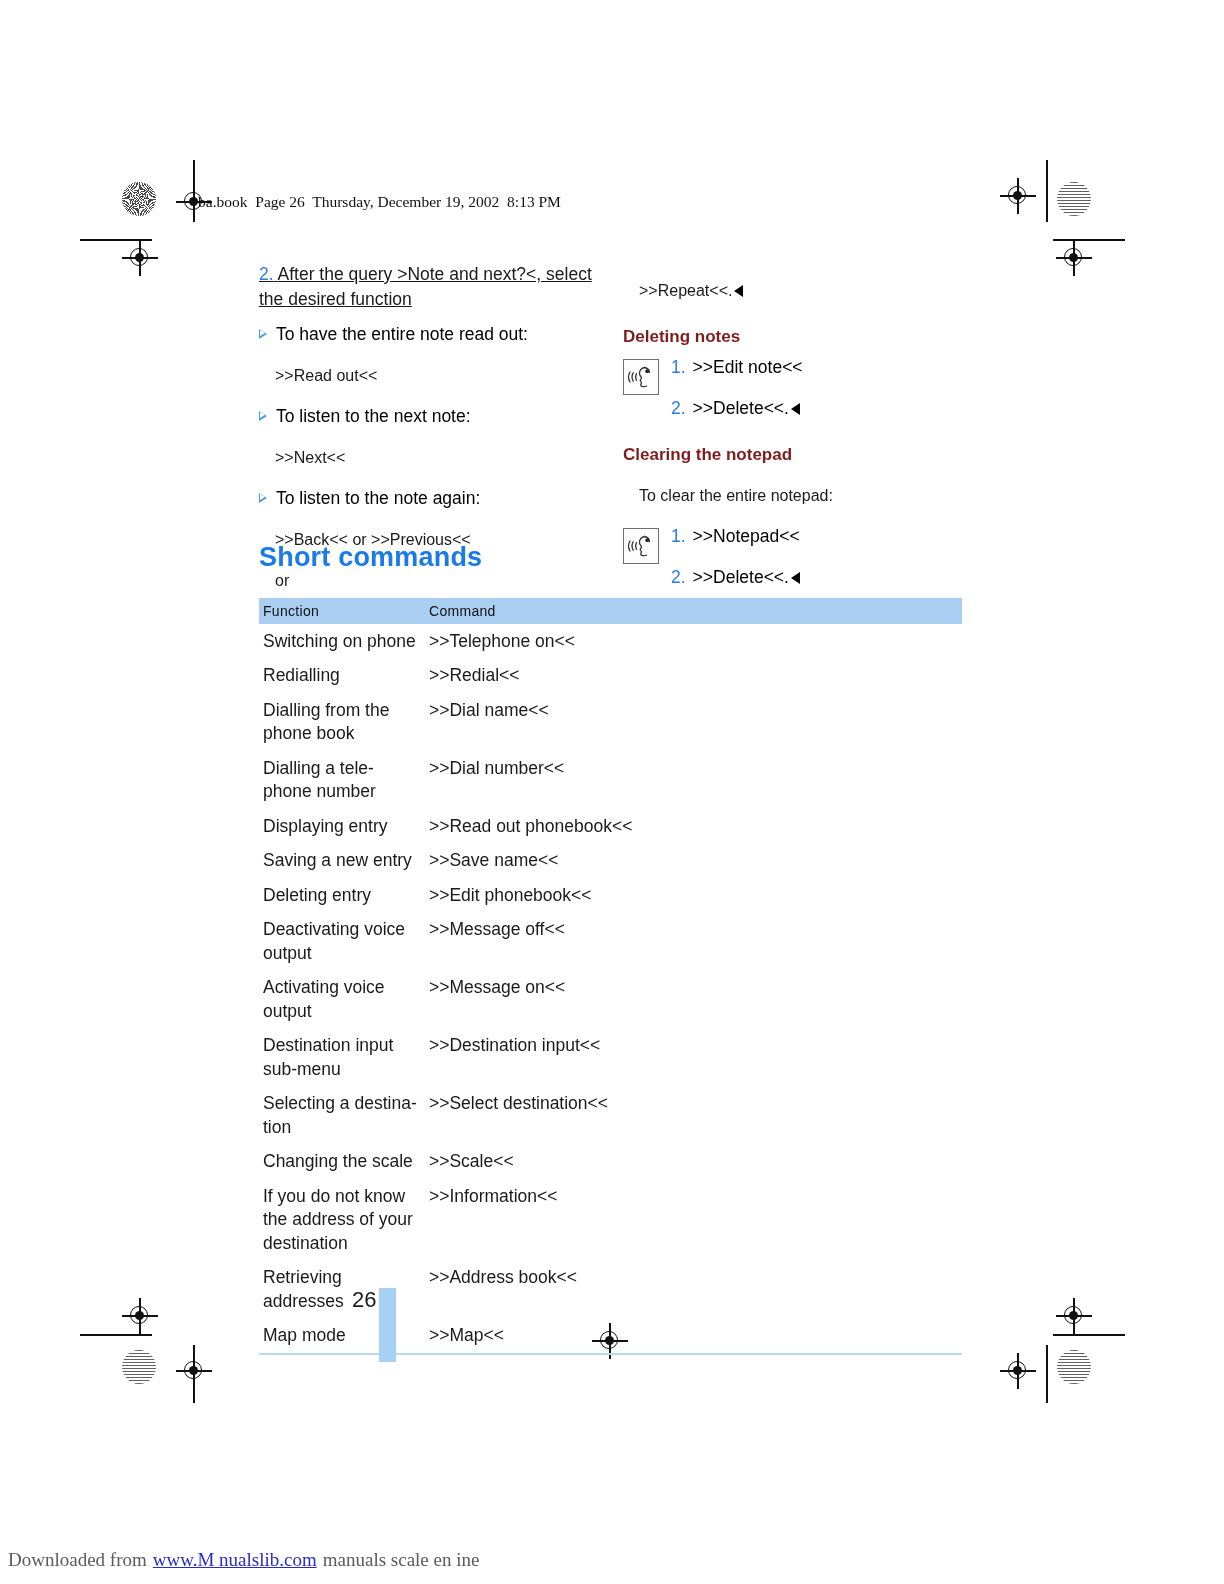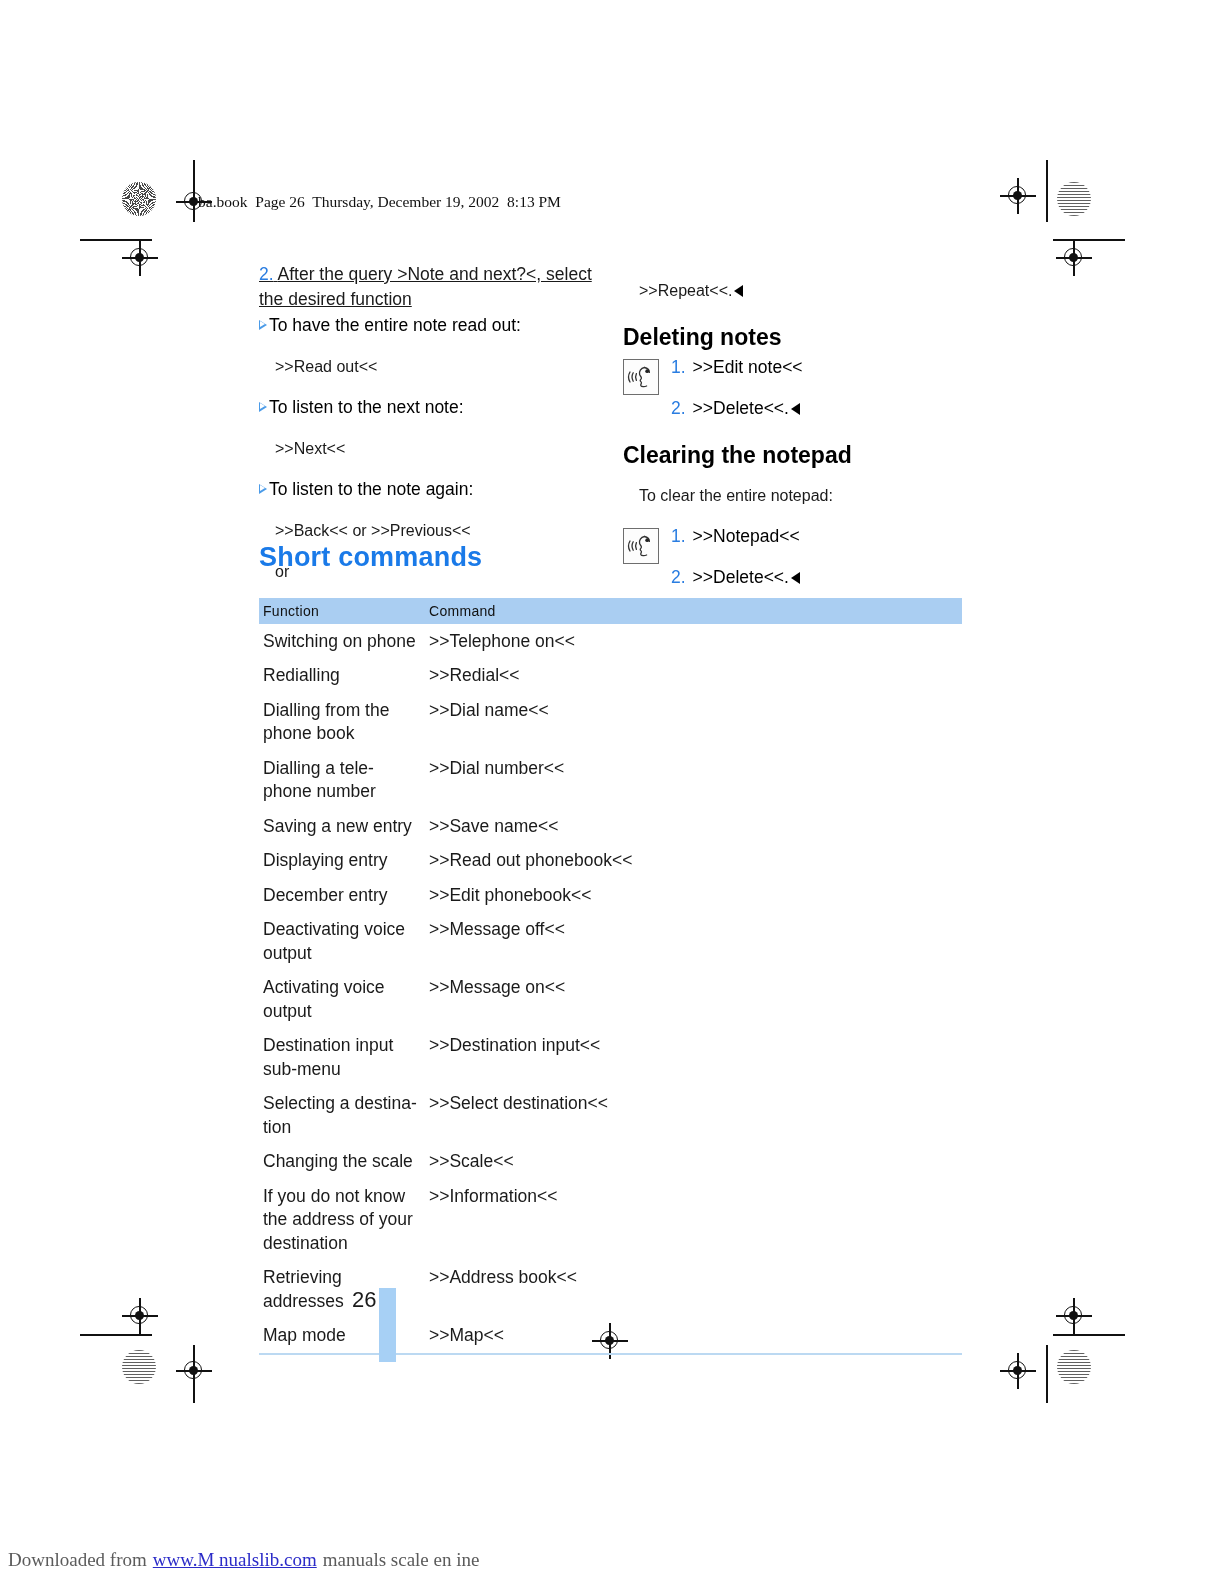--- a/index.html
+++ b/index.html
@@ -94,24 +94,24 @@
   }
   .step-line {
     font-size: 16px;
     line-height: 25px;
     margin: 16px;
     color: #1a1a1a;
   }
   .bullet-row {
     display: flex;
     align-items: flex-start;
-    gap: 2px;
+    gap: 9px;
     font-size: 17.5px;
     line-height: 25px;
-    margin-top: 1px;
+    margin-top: 10px;
   }
   .tri-right {
     flex: none;
     width: 0; height: 0;
     border-left: 8px solid #4b9be8;
     border-top: 5.5px solid transparent;
     border-bottom: 5.5px solid transparent;
     margin-top: 7px;
     position: relative;
   }
@@ -127,23 +127,23 @@
   .tri-left-solid {
     display: inline-block;
     width: 0; height: 0;
     border-right: 9px solid #000;
     border-top: 6px solid transparent;
     border-bottom: 6px solid transparent;
     vertical-align: -1px;
     margin-left: 2px;
   }
   .sub-head {
-    font-size: 23px;
+    font-size: 17px;
     font-weight: bold;
-    color: #000000;
+    color: #7f1d1d;
     margin: 22px 0 6px 0;
     line-height: 24px;
   }
 
   
   .icon-steps {
     display: flex;
     align-items: flex-start;
     gap: 12px;
     margin-top: 2px;
@@ -432,29 +432,29 @@
       </tr>
       <tr>
         <td>Dialling from the phone book</td>
         <td>&gt;&gt;Dial name&lt;&lt;</td>
       </tr>
       <tr>
         <td>Dialling a tele-phone number</td>
         <td>&gt;&gt;Dial number&lt;&lt;</td>
       </tr>
       <tr>
+        <td>Displaying entry</td>
+        <td>&gt;&gt;Read out phonebook&lt;&lt;</td>
+      </tr>
+      <tr>
         <td>Saving a new entry</td>
         <td>&gt;&gt;Save name&lt;&lt;</td>
       </tr>
       <tr>
-        <td>Displaying entry</td>
-        <td>&gt;&gt;Read out phonebook&lt;&lt;</td>
-      </tr>
-      <tr>
-        <td>December entry</td>
+        <td>Deleting entry</td>
         <td>&gt;&gt;Edit phonebook&lt;&lt;</td>
       </tr>
       <tr>
         <td>Deactivating voice output</td>
         <td>&gt;&gt;Message off&lt;&lt;</td>
       </tr>
       <tr>
         <td>Activating voice output</td>
         <td>&gt;&gt;Message on&lt;&lt;</td>
       </tr>

